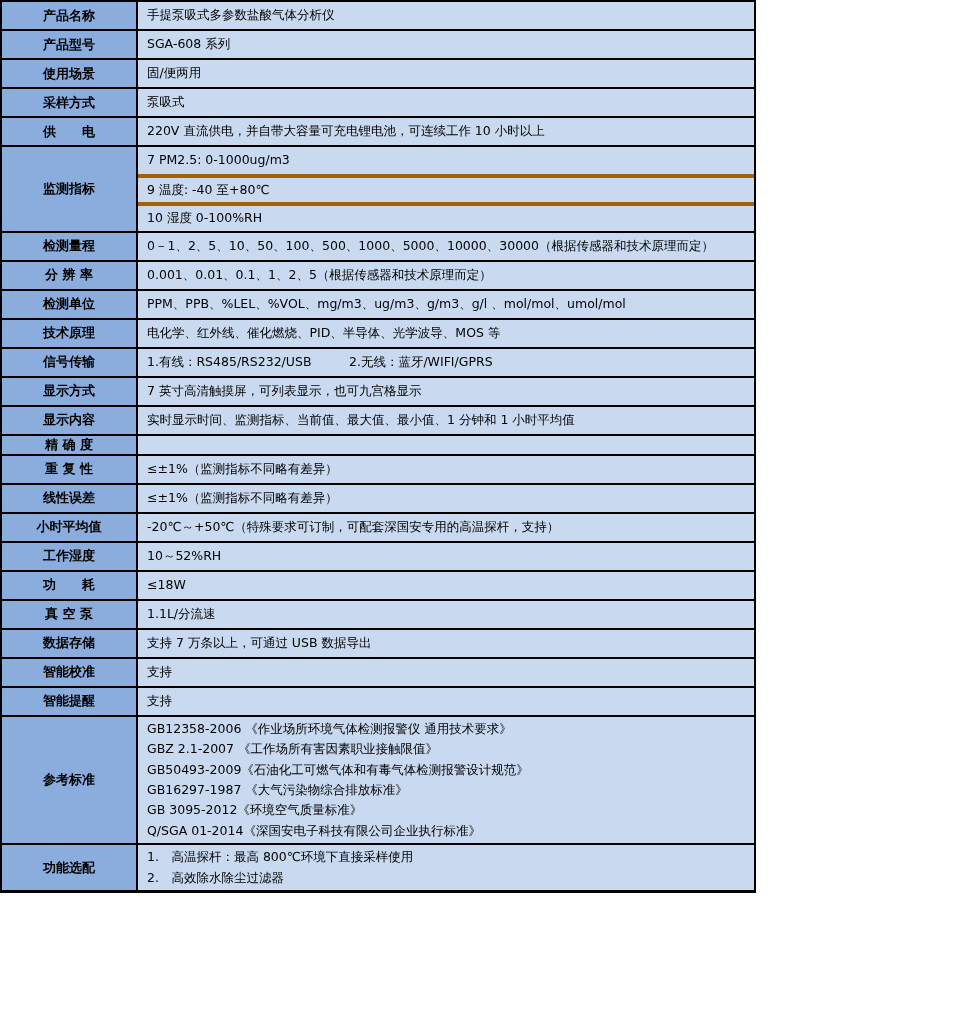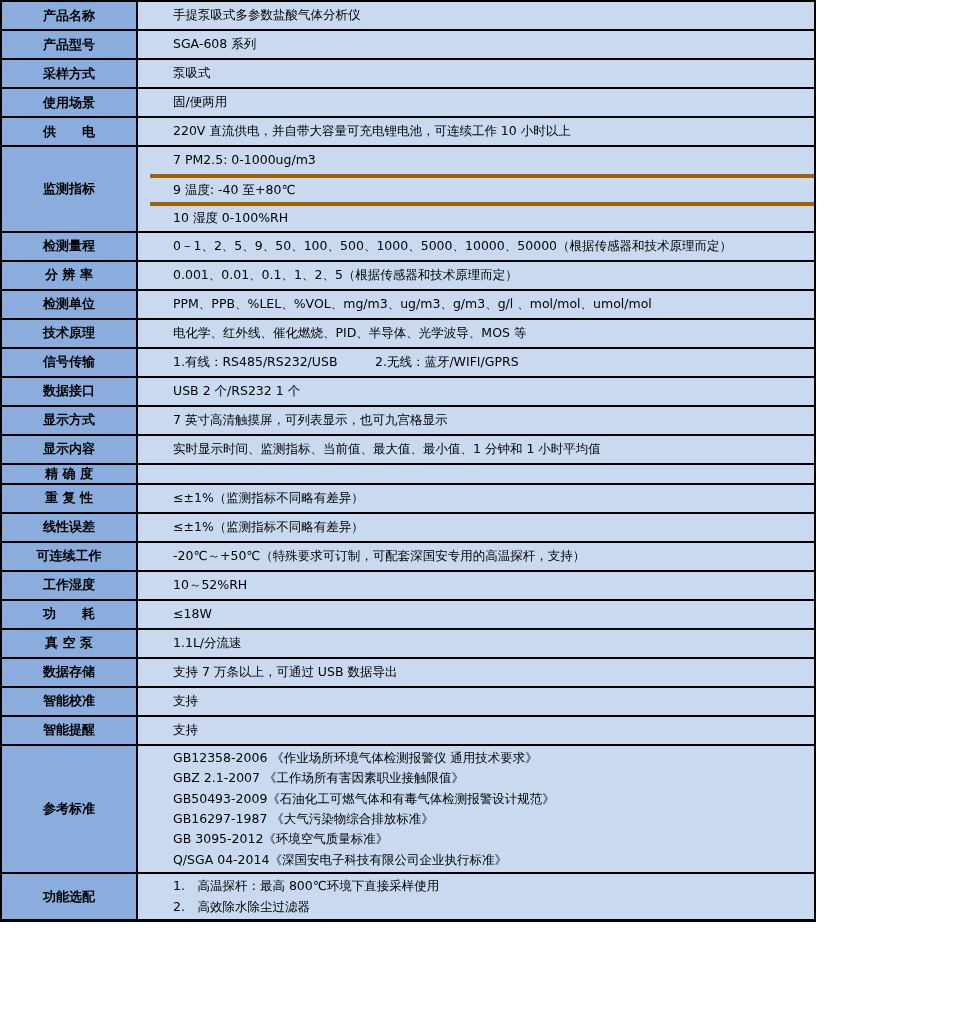--- a/index.html
+++ b/index.html
@@ -8,21 +8,21 @@
     background: #ffffff;
     font-family: "DejaVu Sans", "Liberation Sans", sans-serif;
   }
   .page {
     width: 968px;
     height: 1010px;
     background: #ffffff;
     overflow: hidden;
   }
   .spec-table {
-    width: 816px;
+    width: 756px;
     border: 2px solid #000000;
     border-bottom-width: 1px;
     box-sizing: border-box;
     background: #c9daf0;
   }
   .spec-row {
     display: flex;
     align-items: stretch;
   }
   .spec-row + .spec-row {
@@ -48,23 +48,22 @@
     display: flex;
     flex-direction: column;
     background: #c9daf0;
   }
   .spec-cell {
     flex: 1;
     min-height: 27px;
     display: flex;
     flex-direction: column;
     justify-content: center;
-    padding: 2px 23px;
+    padding: 2px 9px;
     box-sizing: border-box;
-    margin-left: 12px;
   }
   .spec-cell + .spec-cell {
     border-top: 4px solid #a16207;
   }
   .spec-line {
     font-size: 12.5px;
     line-height: 20.4px;
     color: #000000;
     white-space: pre-wrap;
   }
@@ -84,36 +83,36 @@
       </div>
       <div class="spec-row">
         <div class="spec-label">产品型号</div>
         <div class="spec-values">
           <div class="spec-cell">
             <div class="spec-line">SGA-608 系列</div>
           </div>
         </div>
       </div>
       <div class="spec-row">
+        <div class="spec-label">使用场景</div>
+        <div class="spec-values">
+          <div class="spec-cell">
+            <div class="spec-line">固/便两用</div>
+          </div>
+        </div>
+      </div>
+      <div class="spec-row">
         <div class="spec-label">采样方式</div>
         <div class="spec-values">
           <div class="spec-cell">
             <div class="spec-line">泵吸式</div>
           </div>
         </div>
       </div>
       <div class="spec-row">
-        <div class="spec-label">使用场景</div>
-        <div class="spec-values">
-          <div class="spec-cell">
-            <div class="spec-line">固/便两用</div>
-          </div>
-        </div>
-      </div>
-      <div class="spec-row">
         <div class="spec-label">供　　电</div>
         <div class="spec-values">
           <div class="spec-cell">
             <div class="spec-line">220V 直流供电，并自带大容量可充电锂电池，可连续工作 10 小时以上</div>
           </div>
         </div>
       </div>
       <div class="spec-row">
         <div class="spec-label">监测指标</div>
         <div class="spec-values">
@@ -125,21 +124,21 @@
           </div>
           <div class="spec-cell">
             <div class="spec-line">10 湿度 0-100%RH</div>
           </div>
         </div>
       </div>
       <div class="spec-row">
         <div class="spec-label">检测量程</div>
         <div class="spec-values">
           <div class="spec-cell">
-            <div class="spec-line">0－1、2、5、9、50、100、500、1000、5000、10000、50000（根据传感器和技术原理而定）</div>
+            <div class="spec-line">0－1、2、5、10、50、100、500、1000、5000、10000、30000（根据传感器和技术原理而定）</div>
           </div>
         </div>
       </div>
       <div class="spec-row">
         <div class="spec-label">分 辨 率</div>
         <div class="spec-values">
           <div class="spec-cell">
             <div class="spec-line">0.001、0.01、0.1、1、2、5（根据传感器和技术原理而定）</div>
           </div>
         </div>
@@ -162,28 +161,20 @@
       </div>
       <div class="spec-row">
         <div class="spec-label">信号传输</div>
         <div class="spec-values">
           <div class="spec-cell">
             <div class="spec-line">1.有线：RS485/RS232/USB　　　2.无线：蓝牙/WIFI/GPRS</div>
           </div>
         </div>
       </div>
       <div class="spec-row">
-        <div class="spec-label">数据接口</div>
-        <div class="spec-values">
-          <div class="spec-cell">
-            <div class="spec-line">USB 2 个/RS232 1 个</div>
-          </div>
-        </div>
-      </div>
-      <div class="spec-row">
         <div class="spec-label">显示方式</div>
         <div class="spec-values">
           <div class="spec-cell">
             <div class="spec-line">7 英寸高清触摸屏，可列表显示，也可九宫格显示</div>
           </div>
         </div>
       </div>
       <div class="spec-row">
         <div class="spec-label">显示内容</div>
         <div class="spec-values">
@@ -205,21 +196,21 @@
       </div>
       <div class="spec-row">
         <div class="spec-label">线性误差</div>
         <div class="spec-values">
           <div class="spec-cell">
             <div class="spec-line">≤±1%（监测指标不同略有差异）</div>
           </div>
         </div>
       </div>
       <div class="spec-row">
-        <div class="spec-label">可连续工作</div>
+        <div class="spec-label">小时平均值</div>
         <div class="spec-values">
           <div class="spec-cell">
             <div class="spec-line">-20℃～+50℃（特殊要求可订制，可配套深国安专用的高温探杆，支持）</div>
           </div>
         </div>
       </div>
       <div class="spec-row">
         <div class="spec-label">工作湿度</div>
         <div class="spec-values">
           <div class="spec-cell">
@@ -269,21 +260,21 @@
       </div>
       <div class="spec-row">
         <div class="spec-label">参考标准</div>
         <div class="spec-values">
           <div class="spec-cell">
             <div class="spec-line">GB12358-2006 《作业场所环境气体检测报警仪 通用技术要求》</div>
             <div class="spec-line">GBZ 2.1-2007 《工作场所有害因素职业接触限值》</div>
             <div class="spec-line">GB50493-2009《石油化工可燃气体和有毒气体检测报警设计规范》</div>
             <div class="spec-line">GB16297-1987 《大气污染物综合排放标准》</div>
             <div class="spec-line">GB 3095-2012《环境空气质量标准》</div>
-            <div class="spec-line">Q/SGA 04-2014《深国安电子科技有限公司企业执行标准》</div>
+            <div class="spec-line">Q/SGA 01-2014《深国安电子科技有限公司企业执行标准》</div>
           </div>
         </div>
       </div>
       <div class="spec-row">
         <div class="spec-label">功能选配</div>
         <div class="spec-values">
           <div class="spec-cell">
             <div class="spec-line">1.　高温探杆：最高 800℃环境下直接采样使用</div>
             <div class="spec-line">2.　高效除水除尘过滤器</div>
           </div>

